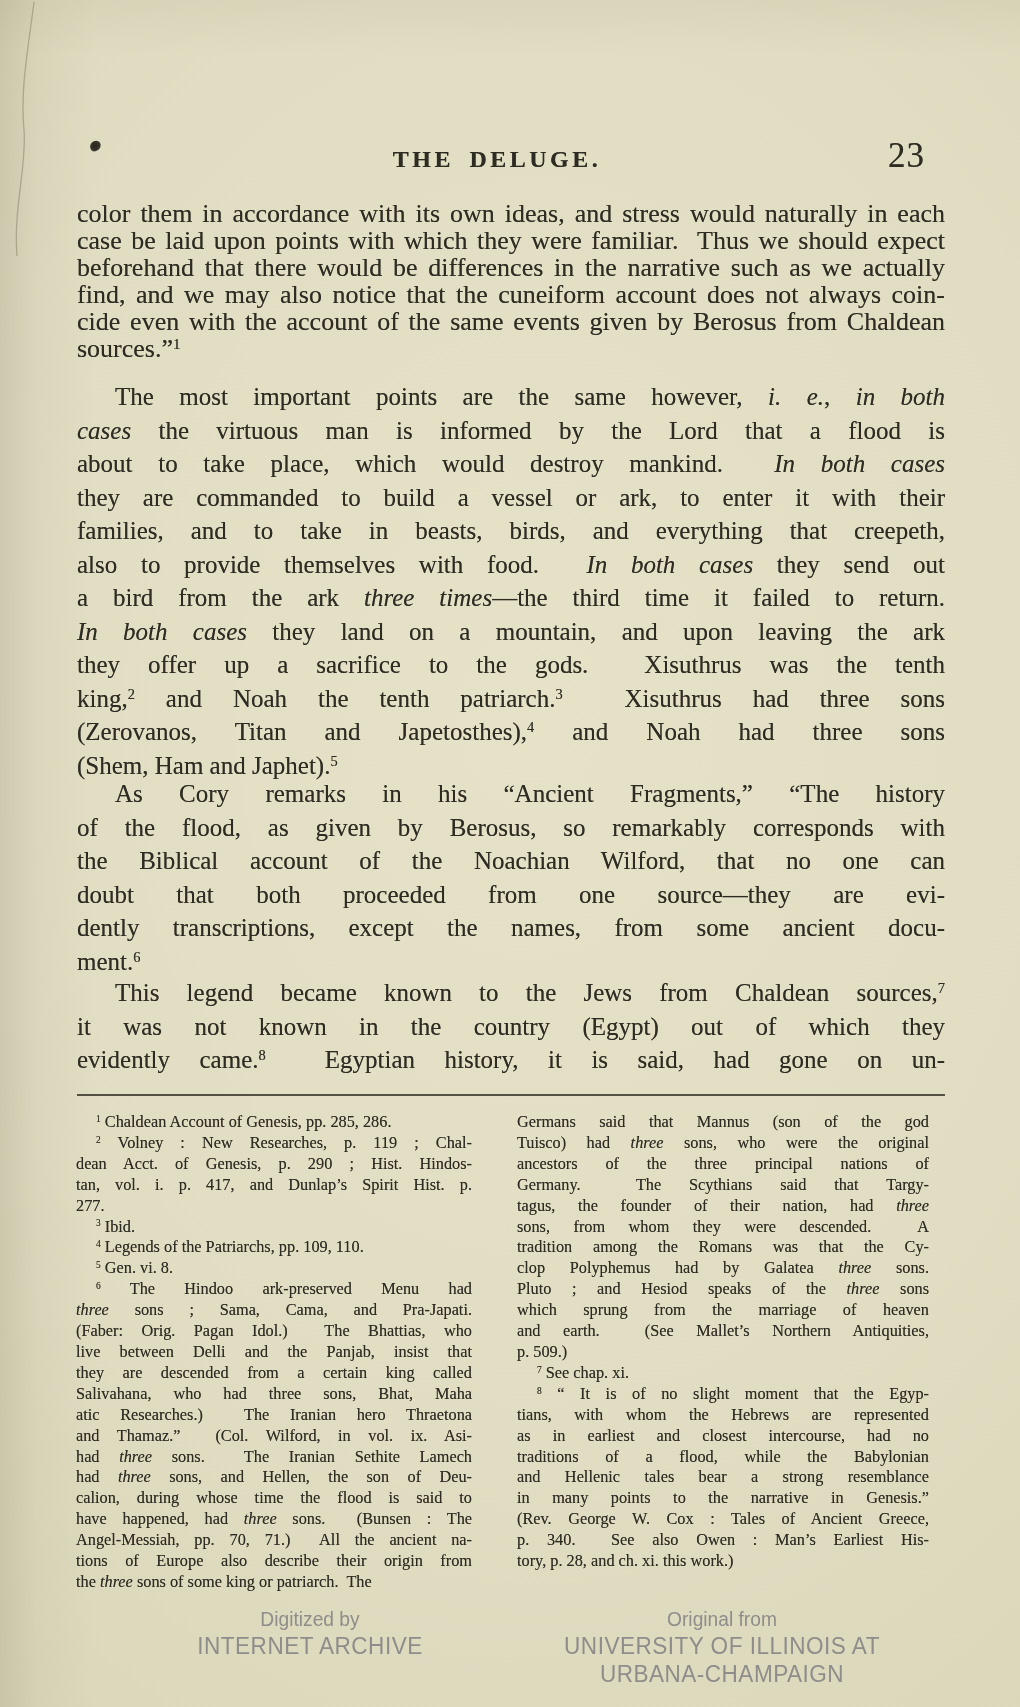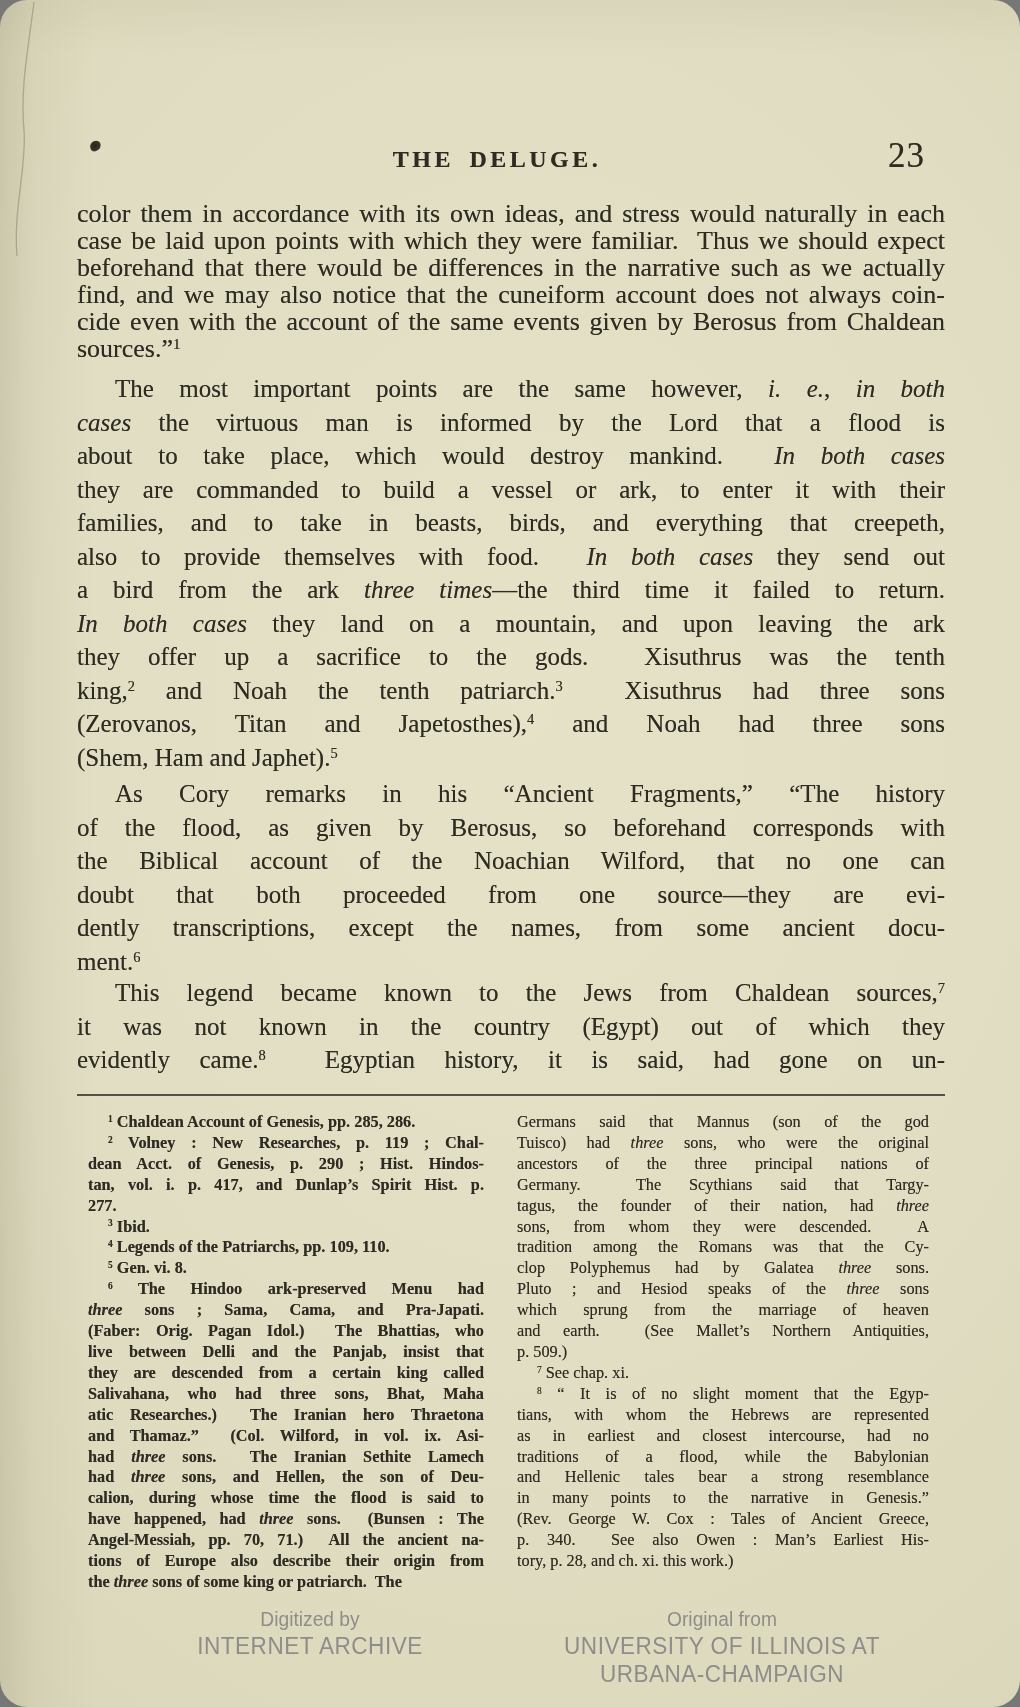--- a/index.html
+++ b/index.html
@@ -8,21 +8,20 @@
     width:1020px;height:1707px;
     margin:0 auto;
     overflow:hidden;
     background:
       linear-gradient(90deg, rgba(95,88,58,.15), rgba(95,88,58,.05) 36px, rgba(95,88,58,0) 95px),
       linear-gradient(180deg, rgba(95,88,58,.06), rgba(95,88,58,0) 55px),
       radial-gradient(95% 75% at 52% 42%, #e6e2c8 0%, #e1ddc2 58%, #dad6b9 100%);
     background-color:var(--paper,#e1ddc1);
     color:var(--ink,#2e2b23);
     font-family:"Liberation Serif","DejaVu Serif",serif;
-    border-radius:27px;
   }
   .crack{position:absolute;top:0;left:0;pointer-events:none;}
   .ink-blot{
     position:absolute;left:90px;top:141px;width:11px;height:10px;
     background:radial-gradient(circle at 45% 45%, #27241c 0%, #3b372c 60%, rgba(59,55,44,.25) 100%);
     border-radius:55% 45% 60% 40%;
     transform:rotate(-15deg);
   }
   .running-head{position:absolute;top:146px;left:0;width:994px;text-align:center;}
   .rh-title{
@@ -41,21 +40,21 @@
   .para .tline.ind{padding-left:38px;}
   .fn-col .tline.ind{padding-left:20px;}
   .tline sup{font-size:58%;line-height:0;vertical-align:baseline;position:relative;top:-0.55em;}
   .tline i{font-style:italic;}
   .page .tline, .rh-title, .rh-page{text-shadow:0 0 .5px rgba(44,40,30,.55);}
   .footnote-rule{
     position:absolute;left:77px;top:1094px;width:868px;height:2px;
     background:var(--rule,#48443a);opacity:.92;
   }
   .fn-col{position:absolute;top:1112px;font-size:16.3px;line-height:20.9px;}
-  .fn-col.left{left:88px;width:396px;font-weight:bold;}
+  .fn-col.left{left:76px;width:396px;}
   .fn-col.right{left:517px;width:412px;}
   .footer-block{
     position:absolute;text-align:center;
     color:var(--footer-gray,#8f8d8b);
     font-family:"Liberation Sans","DejaVu Sans",sans-serif;
     transform:scaleX(.96);
   }
   .footer-block.fb-left{left:160px;top:1606px;width:300px;}
   .footer-block.fb-right{left:512px;top:1606px;width:420px;}
   .f-small{font-size:20px;line-height:26px;}
@@ -79,38 +78,38 @@
 
   <div class="para small" style="top:200px;">
       <div class="tline just">color them in accordance with its own ideas, and stress would naturally in each</div>
       <div class="tline just">case be laid upon points with which they were familiar.&nbsp; Thus we should expect</div>
       <div class="tline just">beforehand that there would be differences in the narrative such as we actually</div>
       <div class="tline just">find, and we may also notice that the cuneiform account does not always coin-</div>
       <div class="tline just">cide even with the account of the same events given by Berosus from Chaldean</div>
       <div class="tline">sources.”<sup>1</sup></div>
     </div>
 
-  <div class="para large" style="top:372px;">
+  <div class="para large" style="top:380px;">
       <div class="tline just ind">The most important points are the same however, <i>i. e.</i>, <i>in both</i></div>
       <div class="tline just"><i>cases</i> the virtuous man is informed by the Lord that a flood is</div>
       <div class="tline just">about to take place, which would destroy mankind.&nbsp; <i>In both cases</i></div>
       <div class="tline just">they are commanded to build a vessel or ark, to enter it with their</div>
       <div class="tline just">families, and to take in beasts, birds, and everything that creepeth,</div>
       <div class="tline just">also to provide themselves with food.&nbsp; <i>In both cases</i> they send out</div>
       <div class="tline just">a bird from the ark <i>three times</i>—the third time it failed to return.</div>
       <div class="tline just"><i>In both cases</i> they land on a mountain, and upon leaving the ark</div>
       <div class="tline just">they offer up a sacrifice to the gods.&nbsp; Xisuthrus was the tenth</div>
       <div class="tline just">king,<sup>2</sup> and Noah the tenth patriarch.<sup>3</sup>&nbsp; Xisuthrus had three sons</div>
       <div class="tline just">(Zerovanos, Titan and Japetosthes),<sup>4</sup> and Noah had three sons</div>
       <div class="tline">(Shem, Ham and Japhet).<sup>5</sup></div>
     </div>
 
   <div class="para large" style="top:777px;">
       <div class="tline just ind">As Cory remarks in his “Ancient Fragments,” “The history</div>
-      <div class="tline just">of the flood, as given by Berosus, so beforehand corresponds with</div>
+      <div class="tline just">of the flood, as given by Berosus, so remarkably corresponds with</div>
       <div class="tline just">the Biblical account of the Noachian Wilford, that no one can</div>
       <div class="tline just">doubt that both proceeded from one source—they are evi-</div>
       <div class="tline just">dently transcriptions, except the names, from some ancient docu-</div>
       <div class="tline">ment.<sup>6</sup></div>
     </div>
 
   <div class="para large" style="top:976px;">
       <div class="tline just ind">This legend became known to the Jews from Chaldean sources,<sup>7</sup></div>
       <div class="tline just">it was not known in the country (Egypt) out of which they</div>
       <div class="tline just">evidently came.<sup>8</sup>&nbsp; Egyptian history, it is said, had gone on un-</div>

